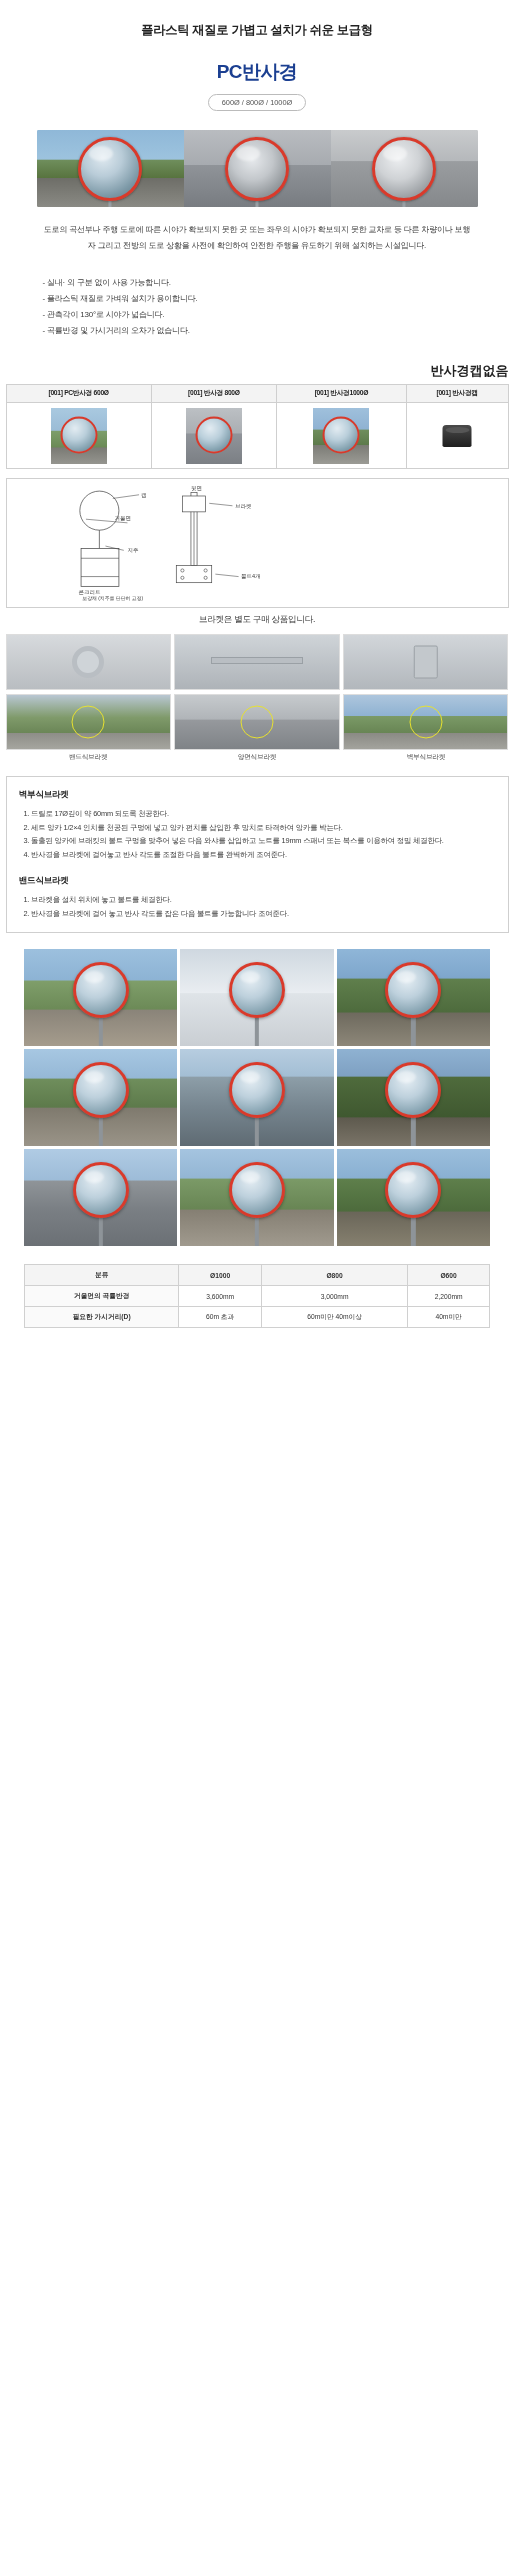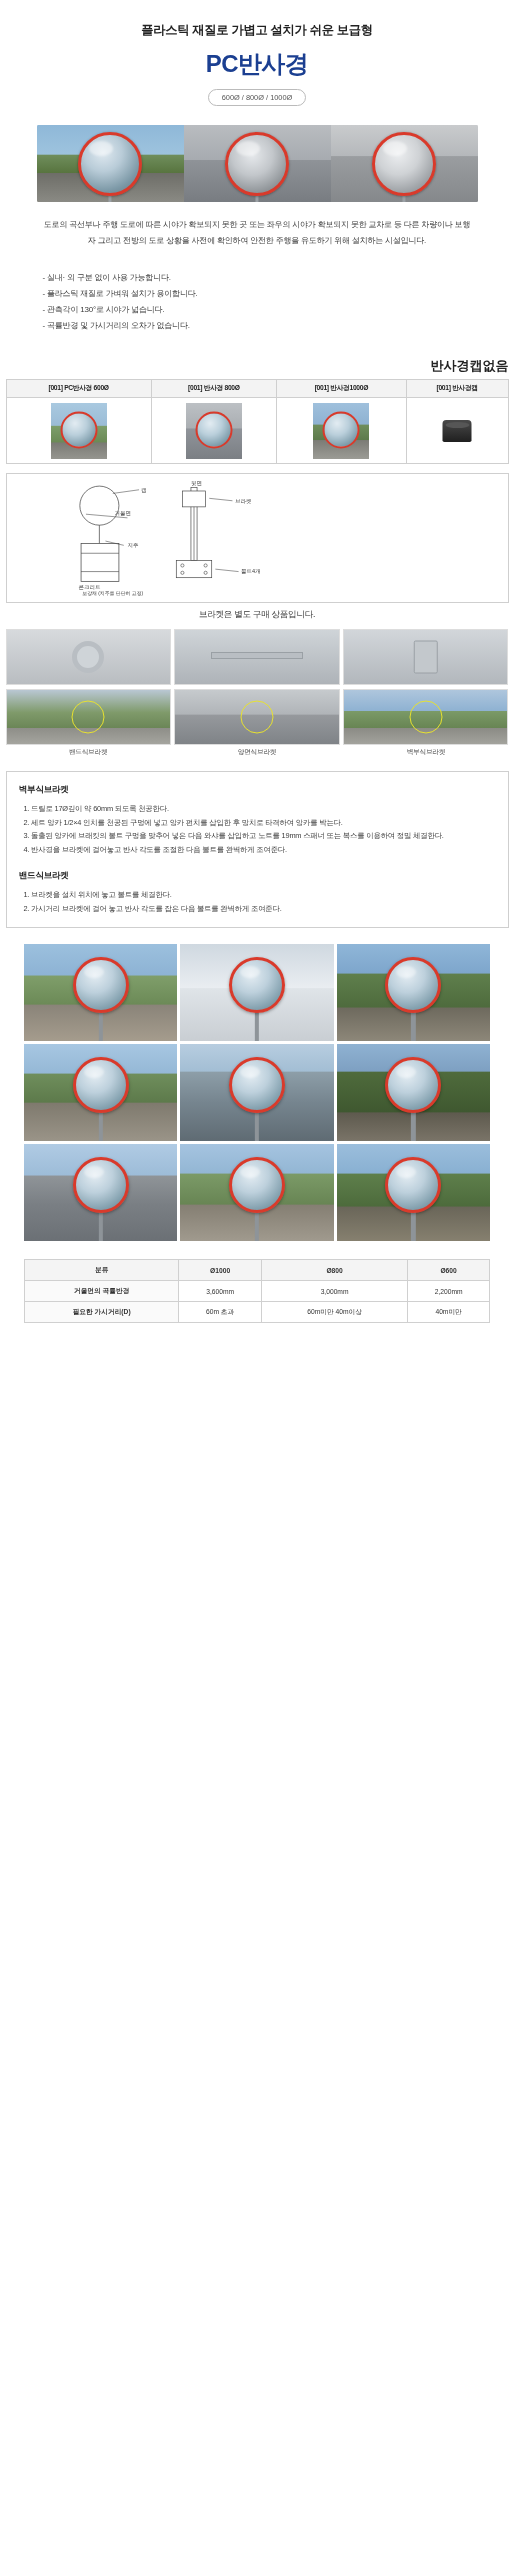--- a/index.html
+++ b/index.html
@@ -12,21 +12,21 @@
     color: #333;
   }
   .page { width: 514px; position: relative; }
 
   
   .header { text-align: center; padding: 22px 0 6.1px; }
   .header .sub {
     font-size: 12.3px; color: #222; font-weight: bold; letter-spacing: -0.3px;
   }
   .header .title {
-    font-size: 24px; color: #1b3f91; font-weight: bold; margin-top: 9px;
+    font-size: 19px; color: #1b3f91; font-weight: bold; margin-top: 20px;
     letter-spacing: -0.6px;
   }
   .header .sizes {
     display: inline-block; margin-top: 8.6px; padding: 3.1px 12.3px;
     border: 0.6px solid #bbb; border-radius: 8.6px; font-size: 7.4px; color: #555;
   }
 
   
   .hero {
     margin: 13.5px auto 0; width: 441px; height: 77px;
@@ -318,21 +318,21 @@
     <h3>벽부식브라켓</h3>
     <ol>
       <li>드릴로 17Ø깊이 약 60mm 되도록 천공한다.</li>
       <li>세트 앙카 1/2×4 인치를 천공된 구멍에 넣고 앙카 펀치를 삽입한 후 망치로 타격하여 앙카를 박는다.</li>
       <li>돌출된 앙카에 브래킷의 볼트 구멍을 맞추어 넣은 다음 와샤를 삽입하고 노트를 19mm 스패너 또는 복스를 이용하여 정밀 체결한다.</li>
       <li>반사경을 브라켓에 걸어놓고 반사 각도를 조절한 다음 볼트를 완벽하게 조여준다.</li>
     </ol>
     <h3 class="second">밴드식브라켓</h3>
     <ol>
       <li>브라켓을 설치 위치에 놓고 볼트를 체결한다.</li>
-      <li>가시거리 브라켓에 걸어 놓고 반사 각도를 잡은 다음 볼트를 완벽하게 조여준다.</li>
+      <li>반사경을 브라켓에 걸어 놓고 반사 각도를 잡은 다음 볼트를 가능합니다 조여준다.</li>
     </ol>
   </div>
 
   <div class="gallery">
     <div class="gcell g1">
         <div class="gpole"></div>
         <div class="gmir"></div>
       </div>
     <div class="gcell g2">
         <div class="gpole"></div>

